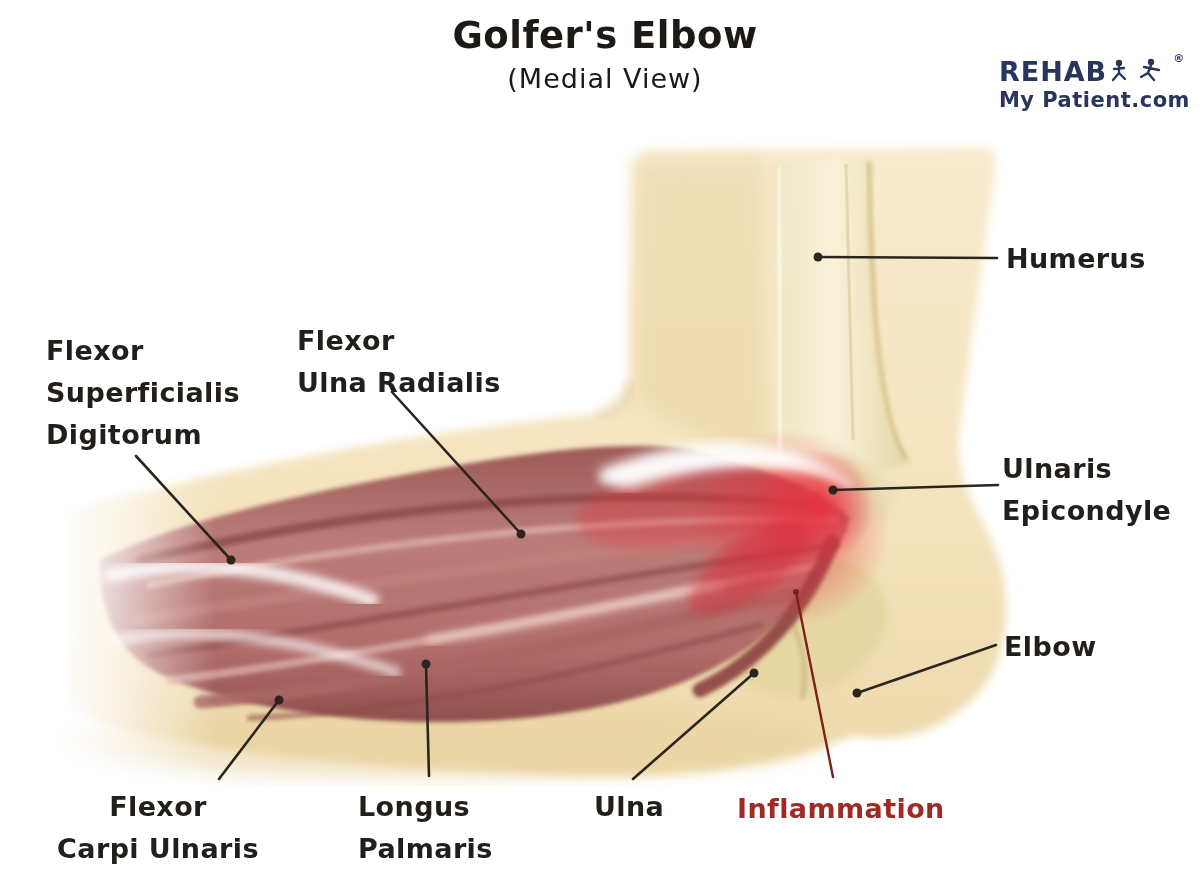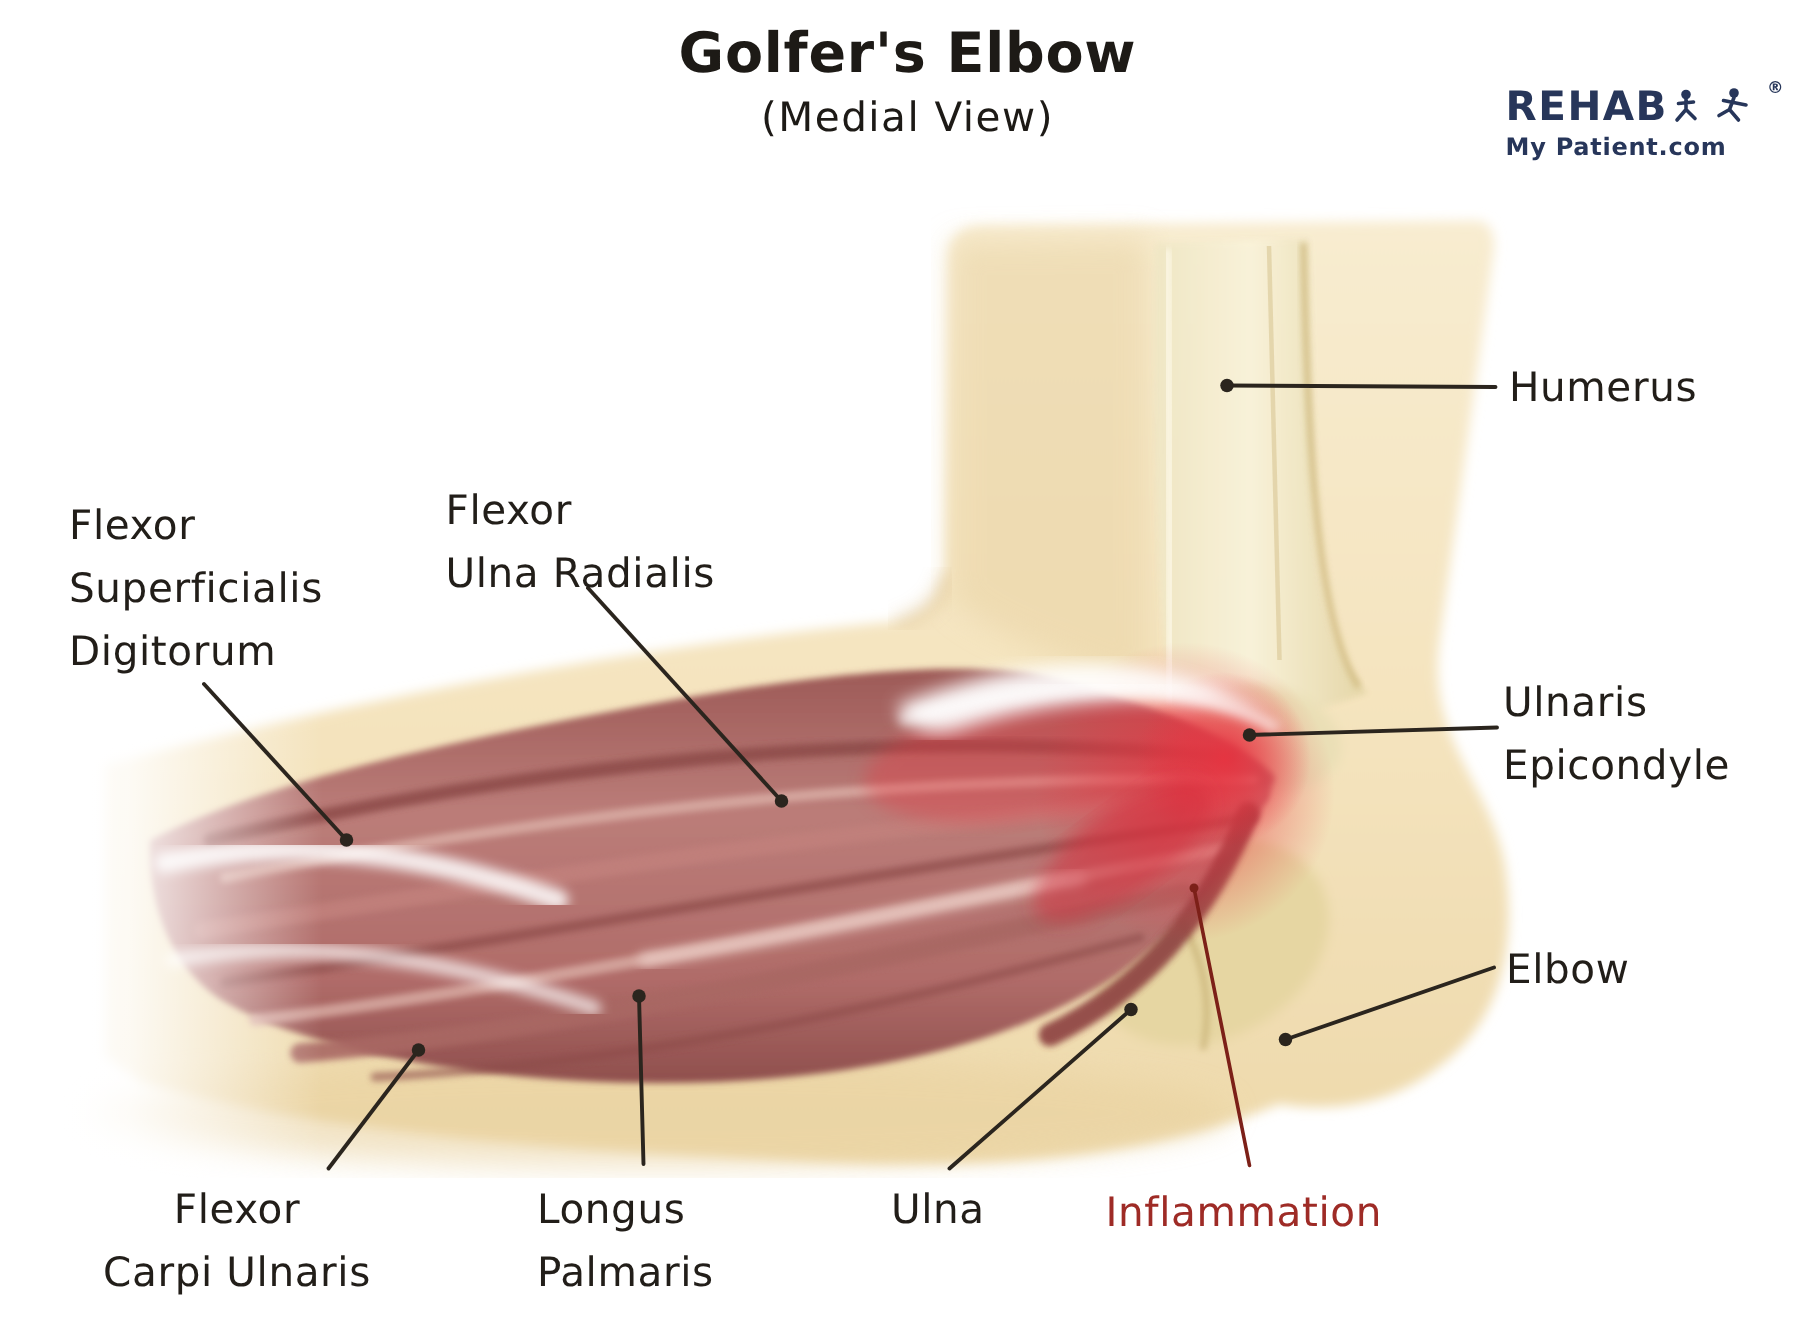--- a/index.html
+++ b/index.html
@@ -5,32 +5,32 @@
   html,body{margin:0;padding:0;background:#ffffff;}
   #stage{
     position:relative;width:1204px;height:886px;background:#ffffff;overflow:hidden;
     font-family:"DejaVu Sans","Liberation Sans",sans-serif;
   }
   #art{position:absolute;left:0;top:0;}
   .lbl{
     position:absolute;color:#221e19;font-size:27px;line-height:1.55;
     letter-spacing:.4px;white-space:nowrap;
   }
-  .lbl .ln{display:block;}
+  .lbl .ln{display:block;font-weight:bold;}
   #title-block{
     position:absolute;left:400px;top:14px;width:410px;text-align:center;color:#1d1a16;
   }
   #title-main{font-size:37px;font-weight:600;letter-spacing:.5px;}
   #title-sub{font-size:27px;font-weight:500;margin-top:6px;letter-spacing:1px;}
   #logo{
     position:absolute;right:14px;top:12px;color:#27365a;text-align:left;line-height:1.1;
   }
   #logo .row1{display:flex;align-items:flex-start;gap:4px;font-weight:700;font-size:27px;letter-spacing:1px;margin-top:45px;}
   #logo .reg{font-size:11px;position:relative;top:-4px;}
-  #logo .row2{font-weight:700;font-size:16px;letter-spacing:.5px;margin-top:2px;}
+  #logo .row2{font-weight:700;font-size:21px;letter-spacing:.5px;margin-top:2px;}
   #inflammation-label{color:#9e2b26;font-weight:500;}
   #fcu-label{text-align:center;width:240px;}
 </style>
 </head>
 <body>
 
 <div id="stage">
 
   <svg id="art" width="1204" height="886" viewBox="0 0 1204 886">
     <defs>

